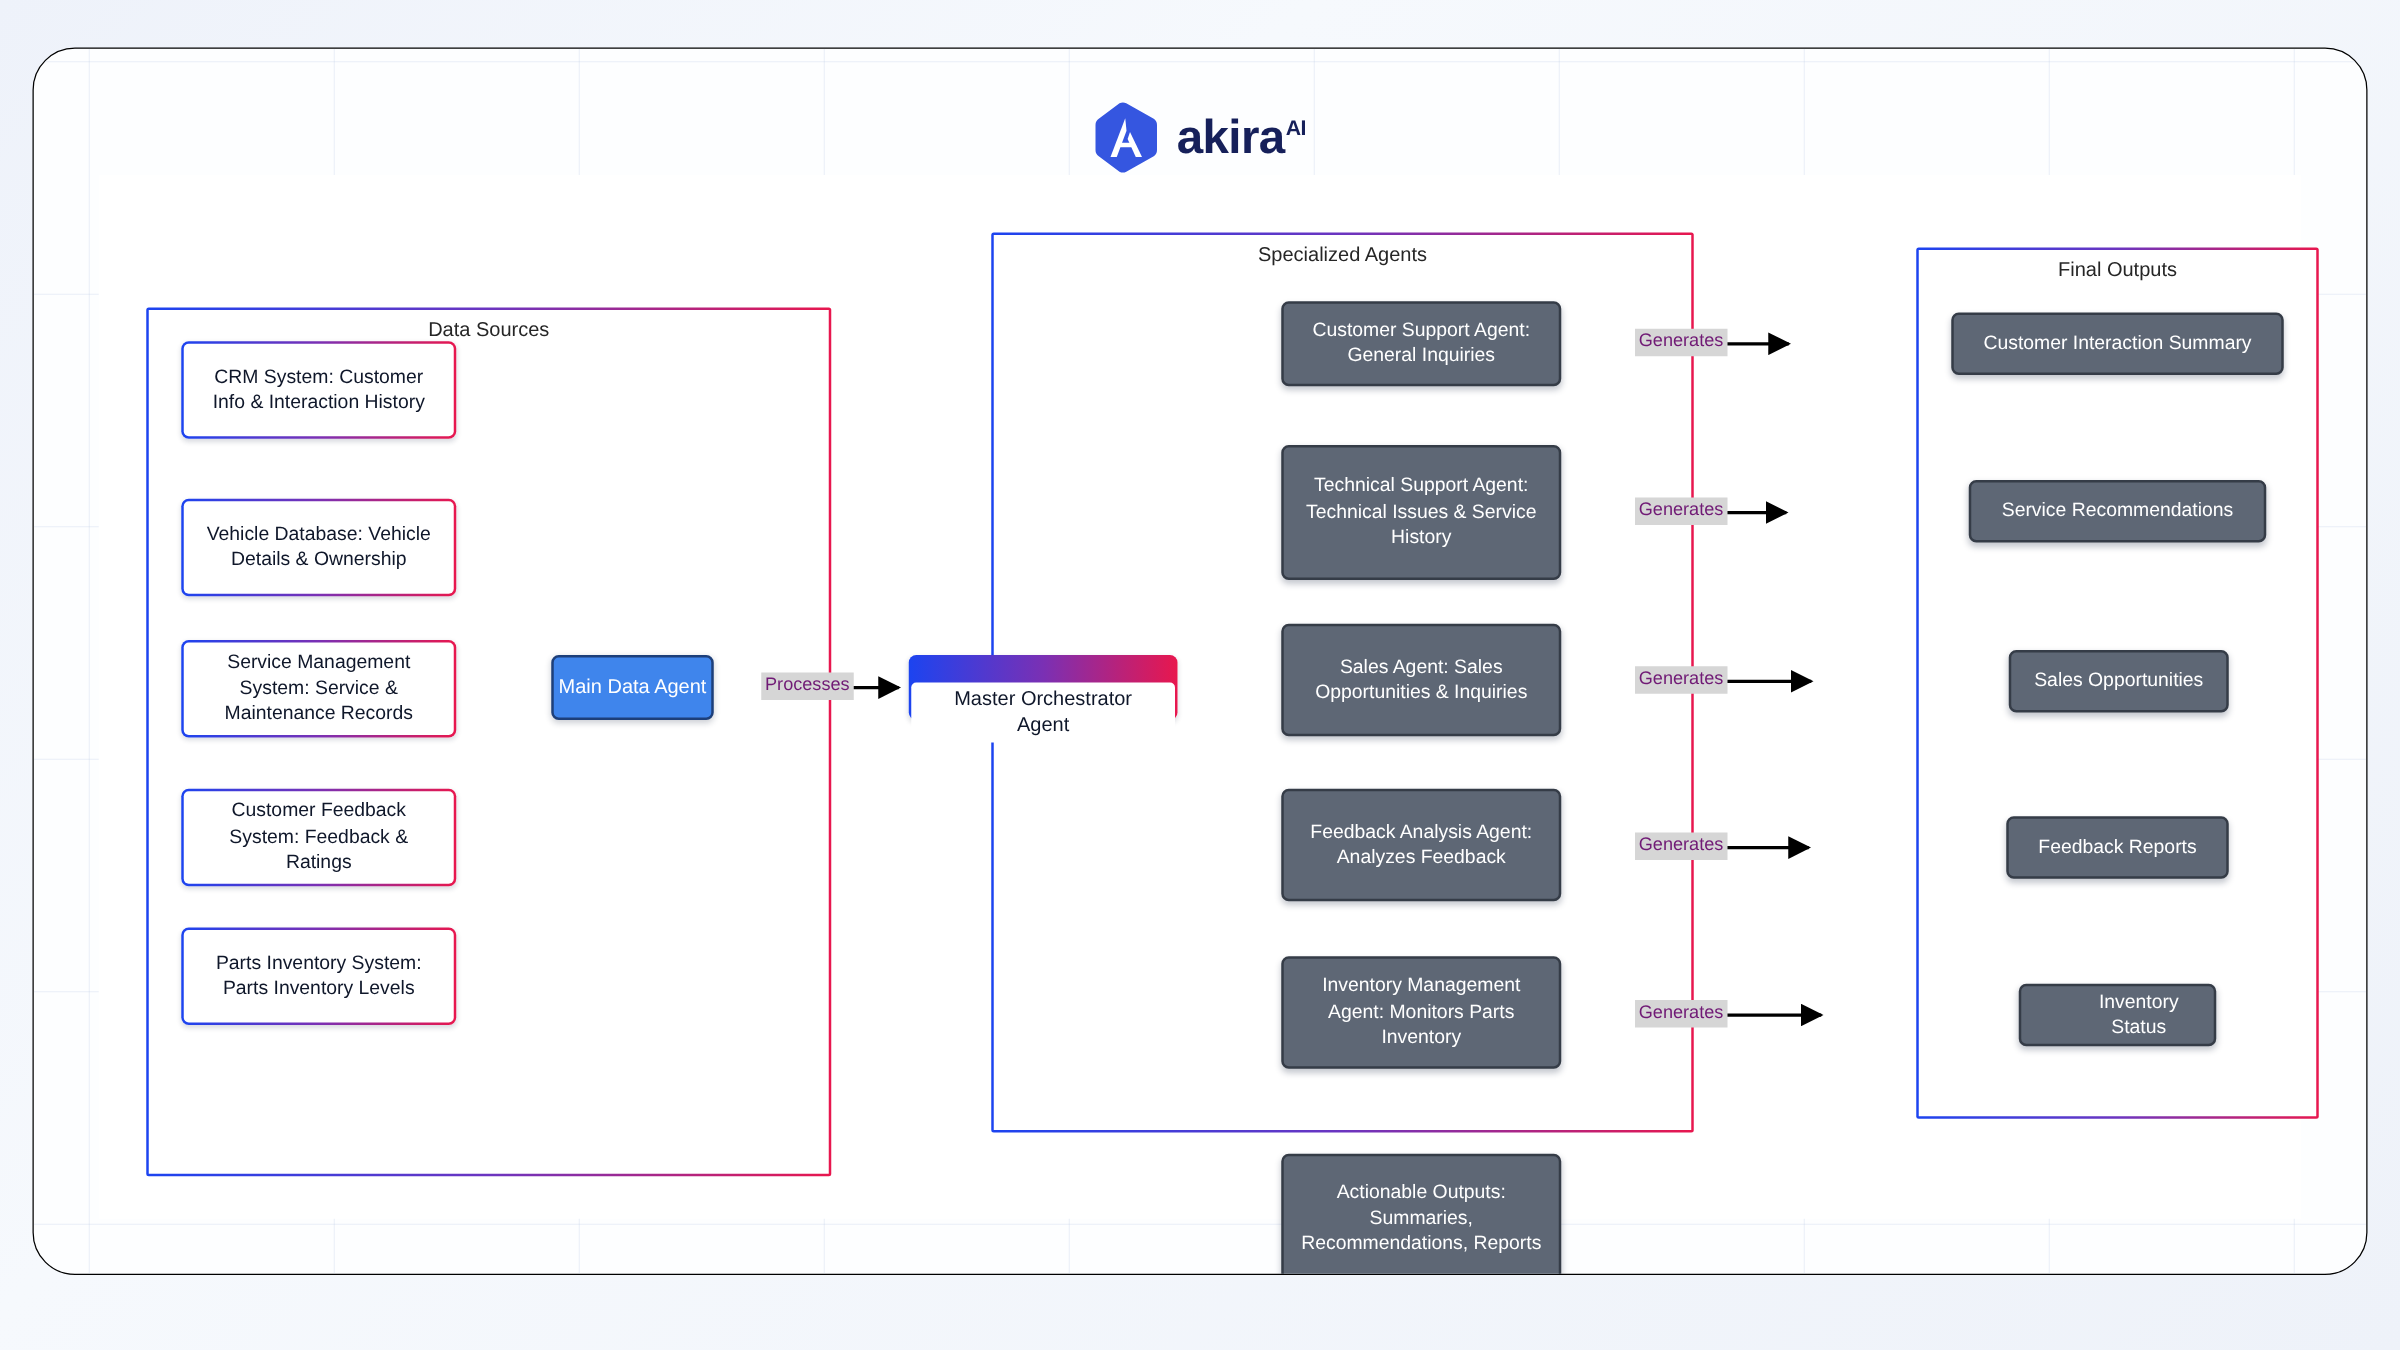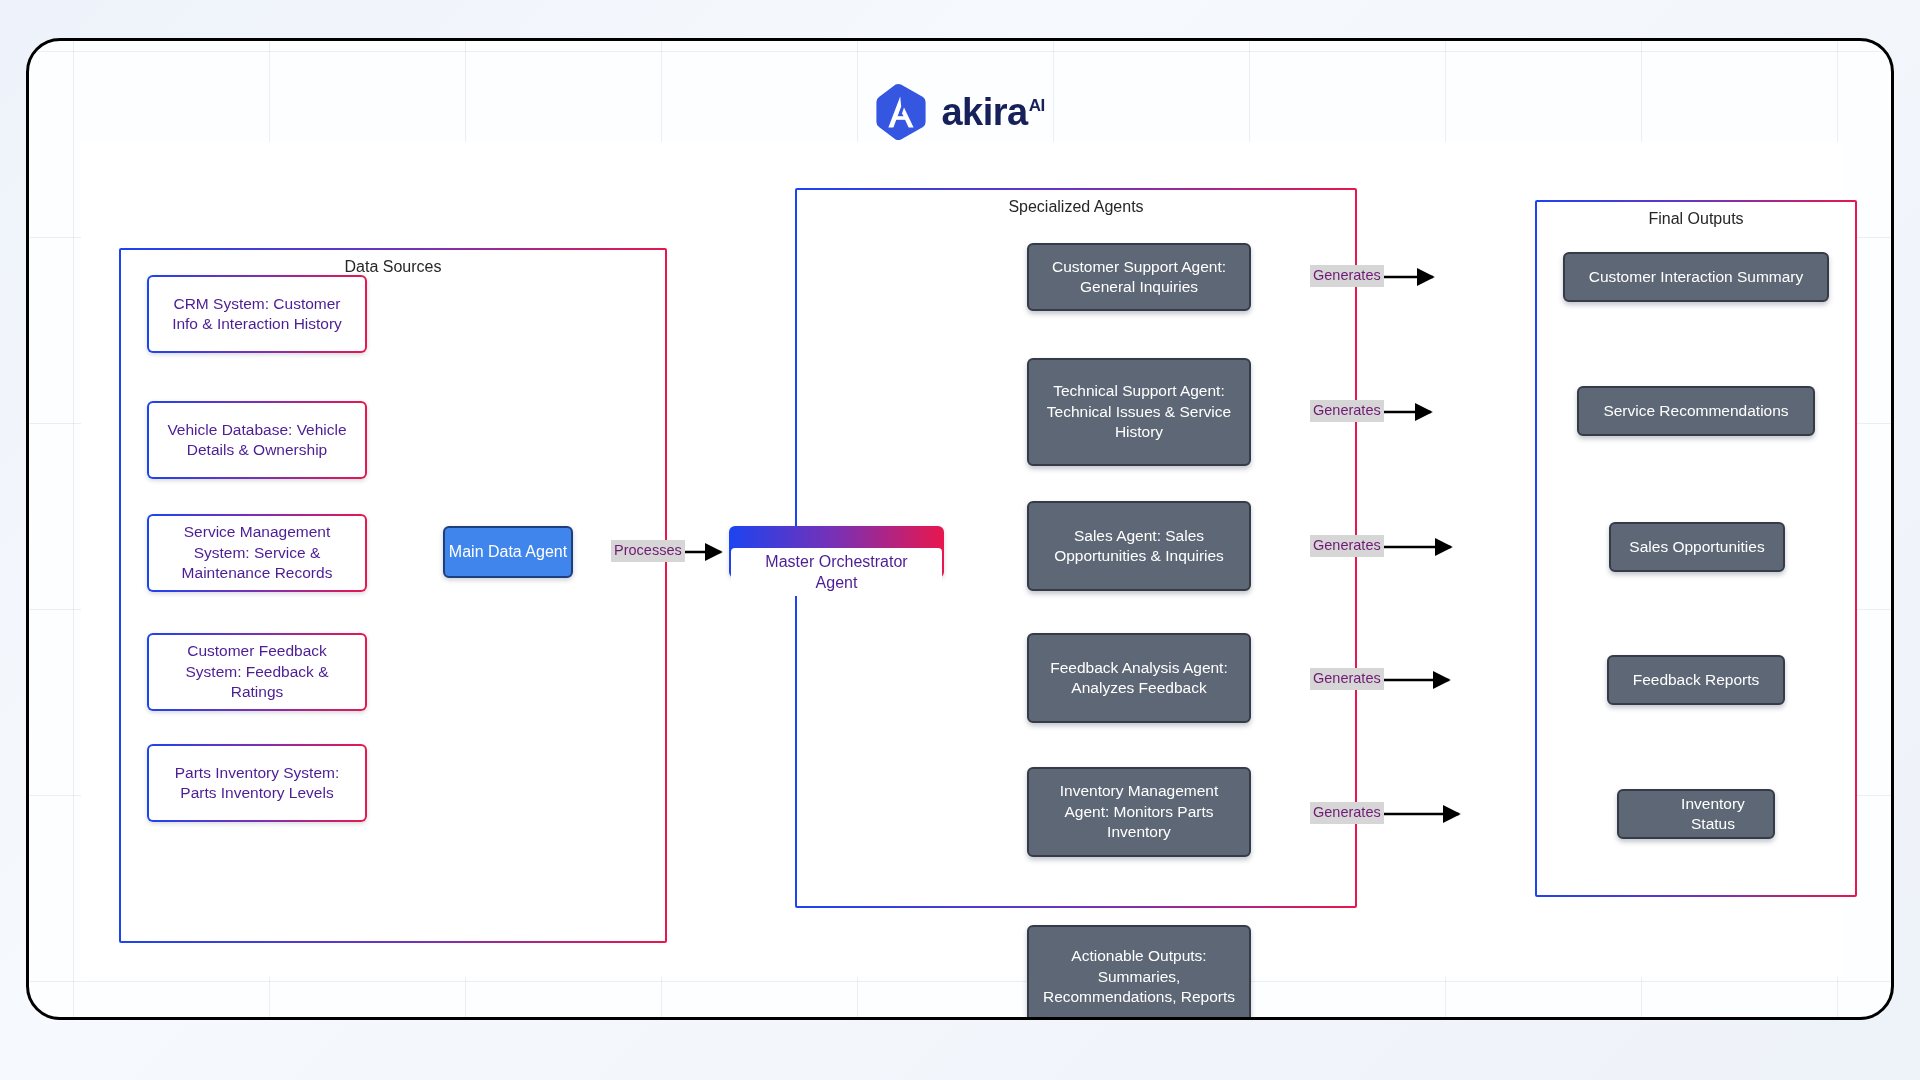--- a/index.html
+++ b/index.html
@@ -17,21 +17,21 @@
     position: relative;
   }
 
   
   #outer-frame {
     position: absolute;
     left: 26px;
     top: 38px;
     width: 1868px;
     height: 982px;
-    border: 3px solid #000000;
+    border: 1px solid #000000;
     border-radius: 34px;
     background: #fdfeff;
     overflow: hidden;
   }
 
   
   #grid-overlay {
     position: absolute;
     inset: 0;
     background-image:
@@ -140,21 +140,21 @@
   .node-source > .node-face {
     width: 100%;
     height: 100%;
     background: #ffffff;
     border-radius: 4px;
     display: flex;
     align-items: center;
     justify-content: center;
     padding: 4px 12px;
     font-size: 15.5px;
-    color: #4c1d95;
+    color: #0f172a;
   }
 
   
   .node-intake {
     background: #3f85ec;
     border: 2px solid #1d3f7a;
     color: #ffffff;
     font-size: 16px;
     box-shadow: 0 2px 5px rgba(20,30,60,.22);
   }

